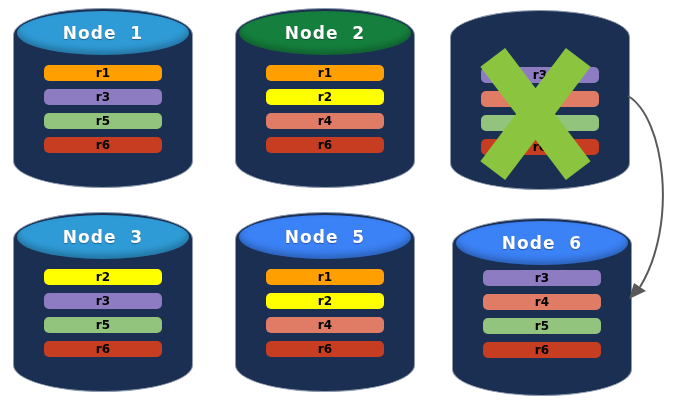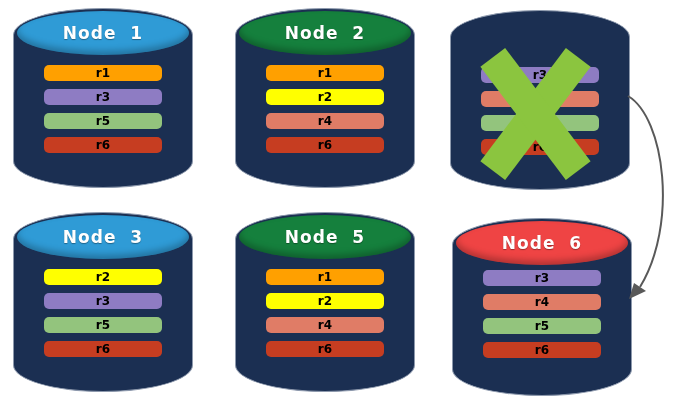--- a/index.html
+++ b/index.html
@@ -155,42 +155,42 @@
           <span>r5</span>
         </div>
       <div class="bar" style="background: rgb(198, 61, 33);">
           <span>r6</span>
         </div>
     </div>
   </div>
 
   <div class="cylinder" style="left:235px;top:212px;">
     <div class="cyl-body" style="background: rgb(27, 47, 82);"></div>
-    <div class="cyl-top" style="background: #15803d;">
+    <div class="cyl-top" style="background: #3b82f6;">
       <span class="node-title">Node  5</span>
     </div>
     <div class="bars">
       <div class="bar" style="background: rgb(255, 160, 0);">
           <span>r1</span>
         </div>
       <div class="bar" style="background: rgb(255, 255, 0);">
           <span>r2</span>
         </div>
       <div class="bar" style="background: rgb(224, 124, 102);">
           <span>r4</span>
         </div>
       <div class="bar" style="background: rgb(198, 61, 33);">
           <span>r6</span>
         </div>
     </div>
   </div>
 
   <div class="cylinder" style="left:452px;top:218px;height:178px;">
     <div class="cyl-body" style="background: rgb(27, 47, 82);"></div>
-    <div class="cyl-top" style="background: #ef4444;">
+    <div class="cyl-top" style="background: #3b82f6;">
       <span class="node-title">Node  6</span>
     </div>
     <div class="bars" style="top:52px;">
       <div class="bar" style="background: rgb(142, 124, 195);">
           <span>r3</span>
         </div>
       <div class="bar" style="background: rgb(224, 124, 102);">
           <span>r4</span>
         </div>
       <div class="bar" style="background: rgb(147, 196, 125);">

